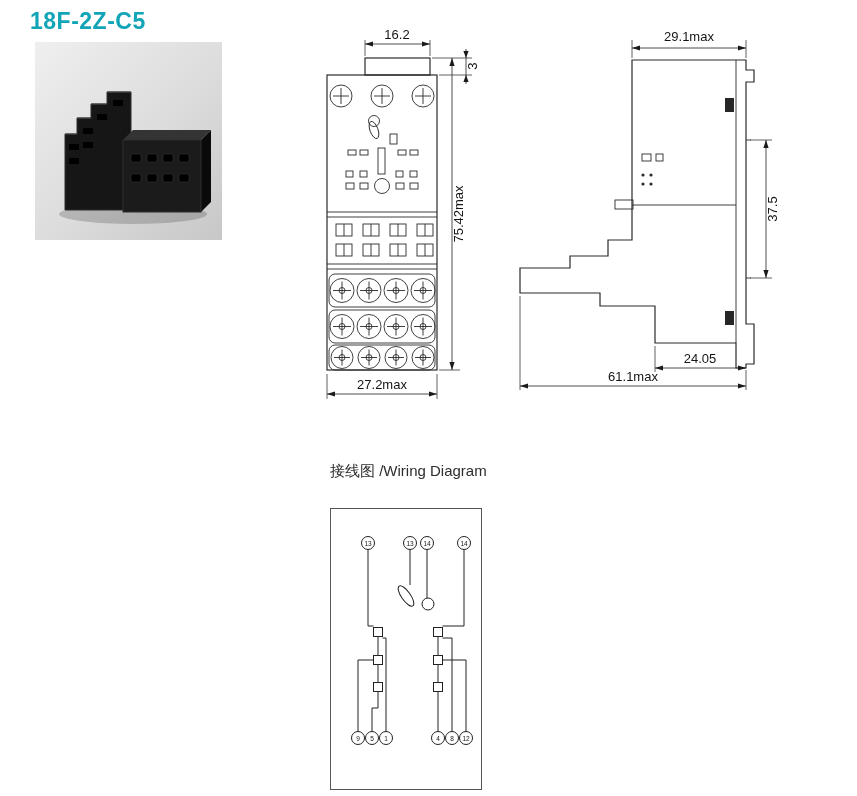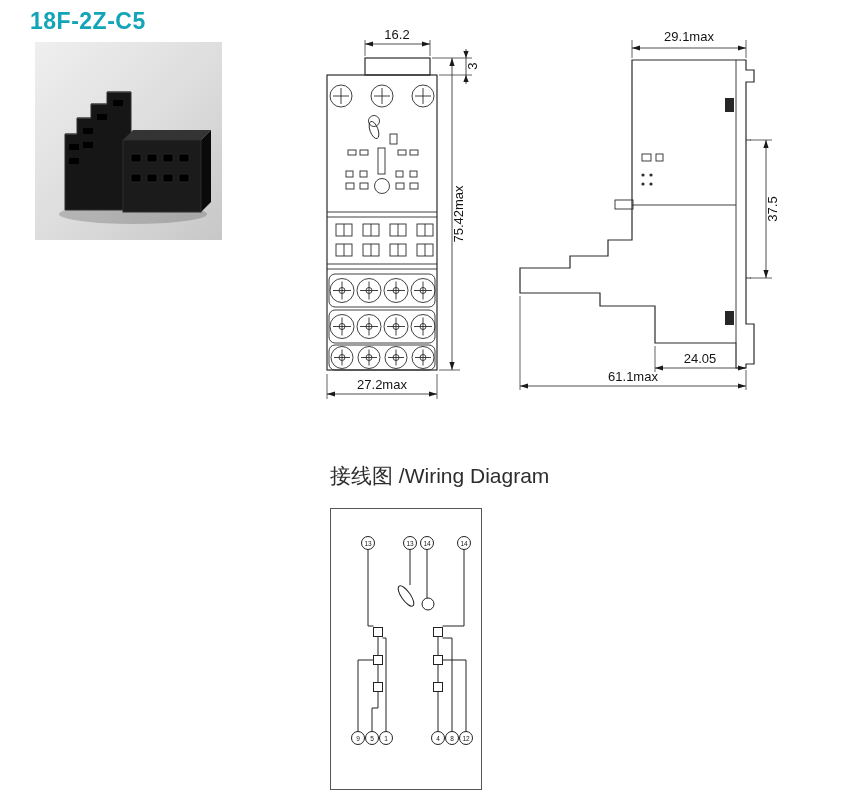--- a/index.html
+++ b/index.html
@@ -11,21 +11,21 @@
     position:absolute;left:30px;top:8px;font-size:23px;font-weight:bold;
     color:#12a5b8;letter-spacing:.5px;
   }
   .photo{
     position:absolute;left:35px;top:42px;width:187px;height:198px;
     background:linear-gradient(135deg,#efefef 0%,#dcdcdc 55%,#c7c7c7 100%);
   }
   .front-view{position:absolute;left:320px;top:28px;}
   .side-view{position:absolute;left:510px;top:28px;}
   .wiring-heading{
-    position:absolute;left:330px;top:462px;font-size:21px;color:#2d2d2d;
+    position:absolute;left:330px;top:462px;font-size:15px;color:#2d2d2d;
   }
   .wiring-svg{position:absolute;left:330px;top:508px;}
   svg text{font-family:"Liberation Sans", sans-serif;}
   .dim{font-size:13px;fill:#141414;}
   .term{font-size:6.5px;fill:#141414;}
   .outline{stroke:#2b2b2b;fill:none;stroke-width:1.2;}
   .detail{stroke:#2b2b2b;fill:none;stroke-width:0.9;}
   .ext{stroke:#3a3a3a;stroke-width:0.8;}
   .dimline{stroke:#3a3a3a;stroke-width:0.9;}
   .arr{fill:#1a1a1a;stroke:none;}

